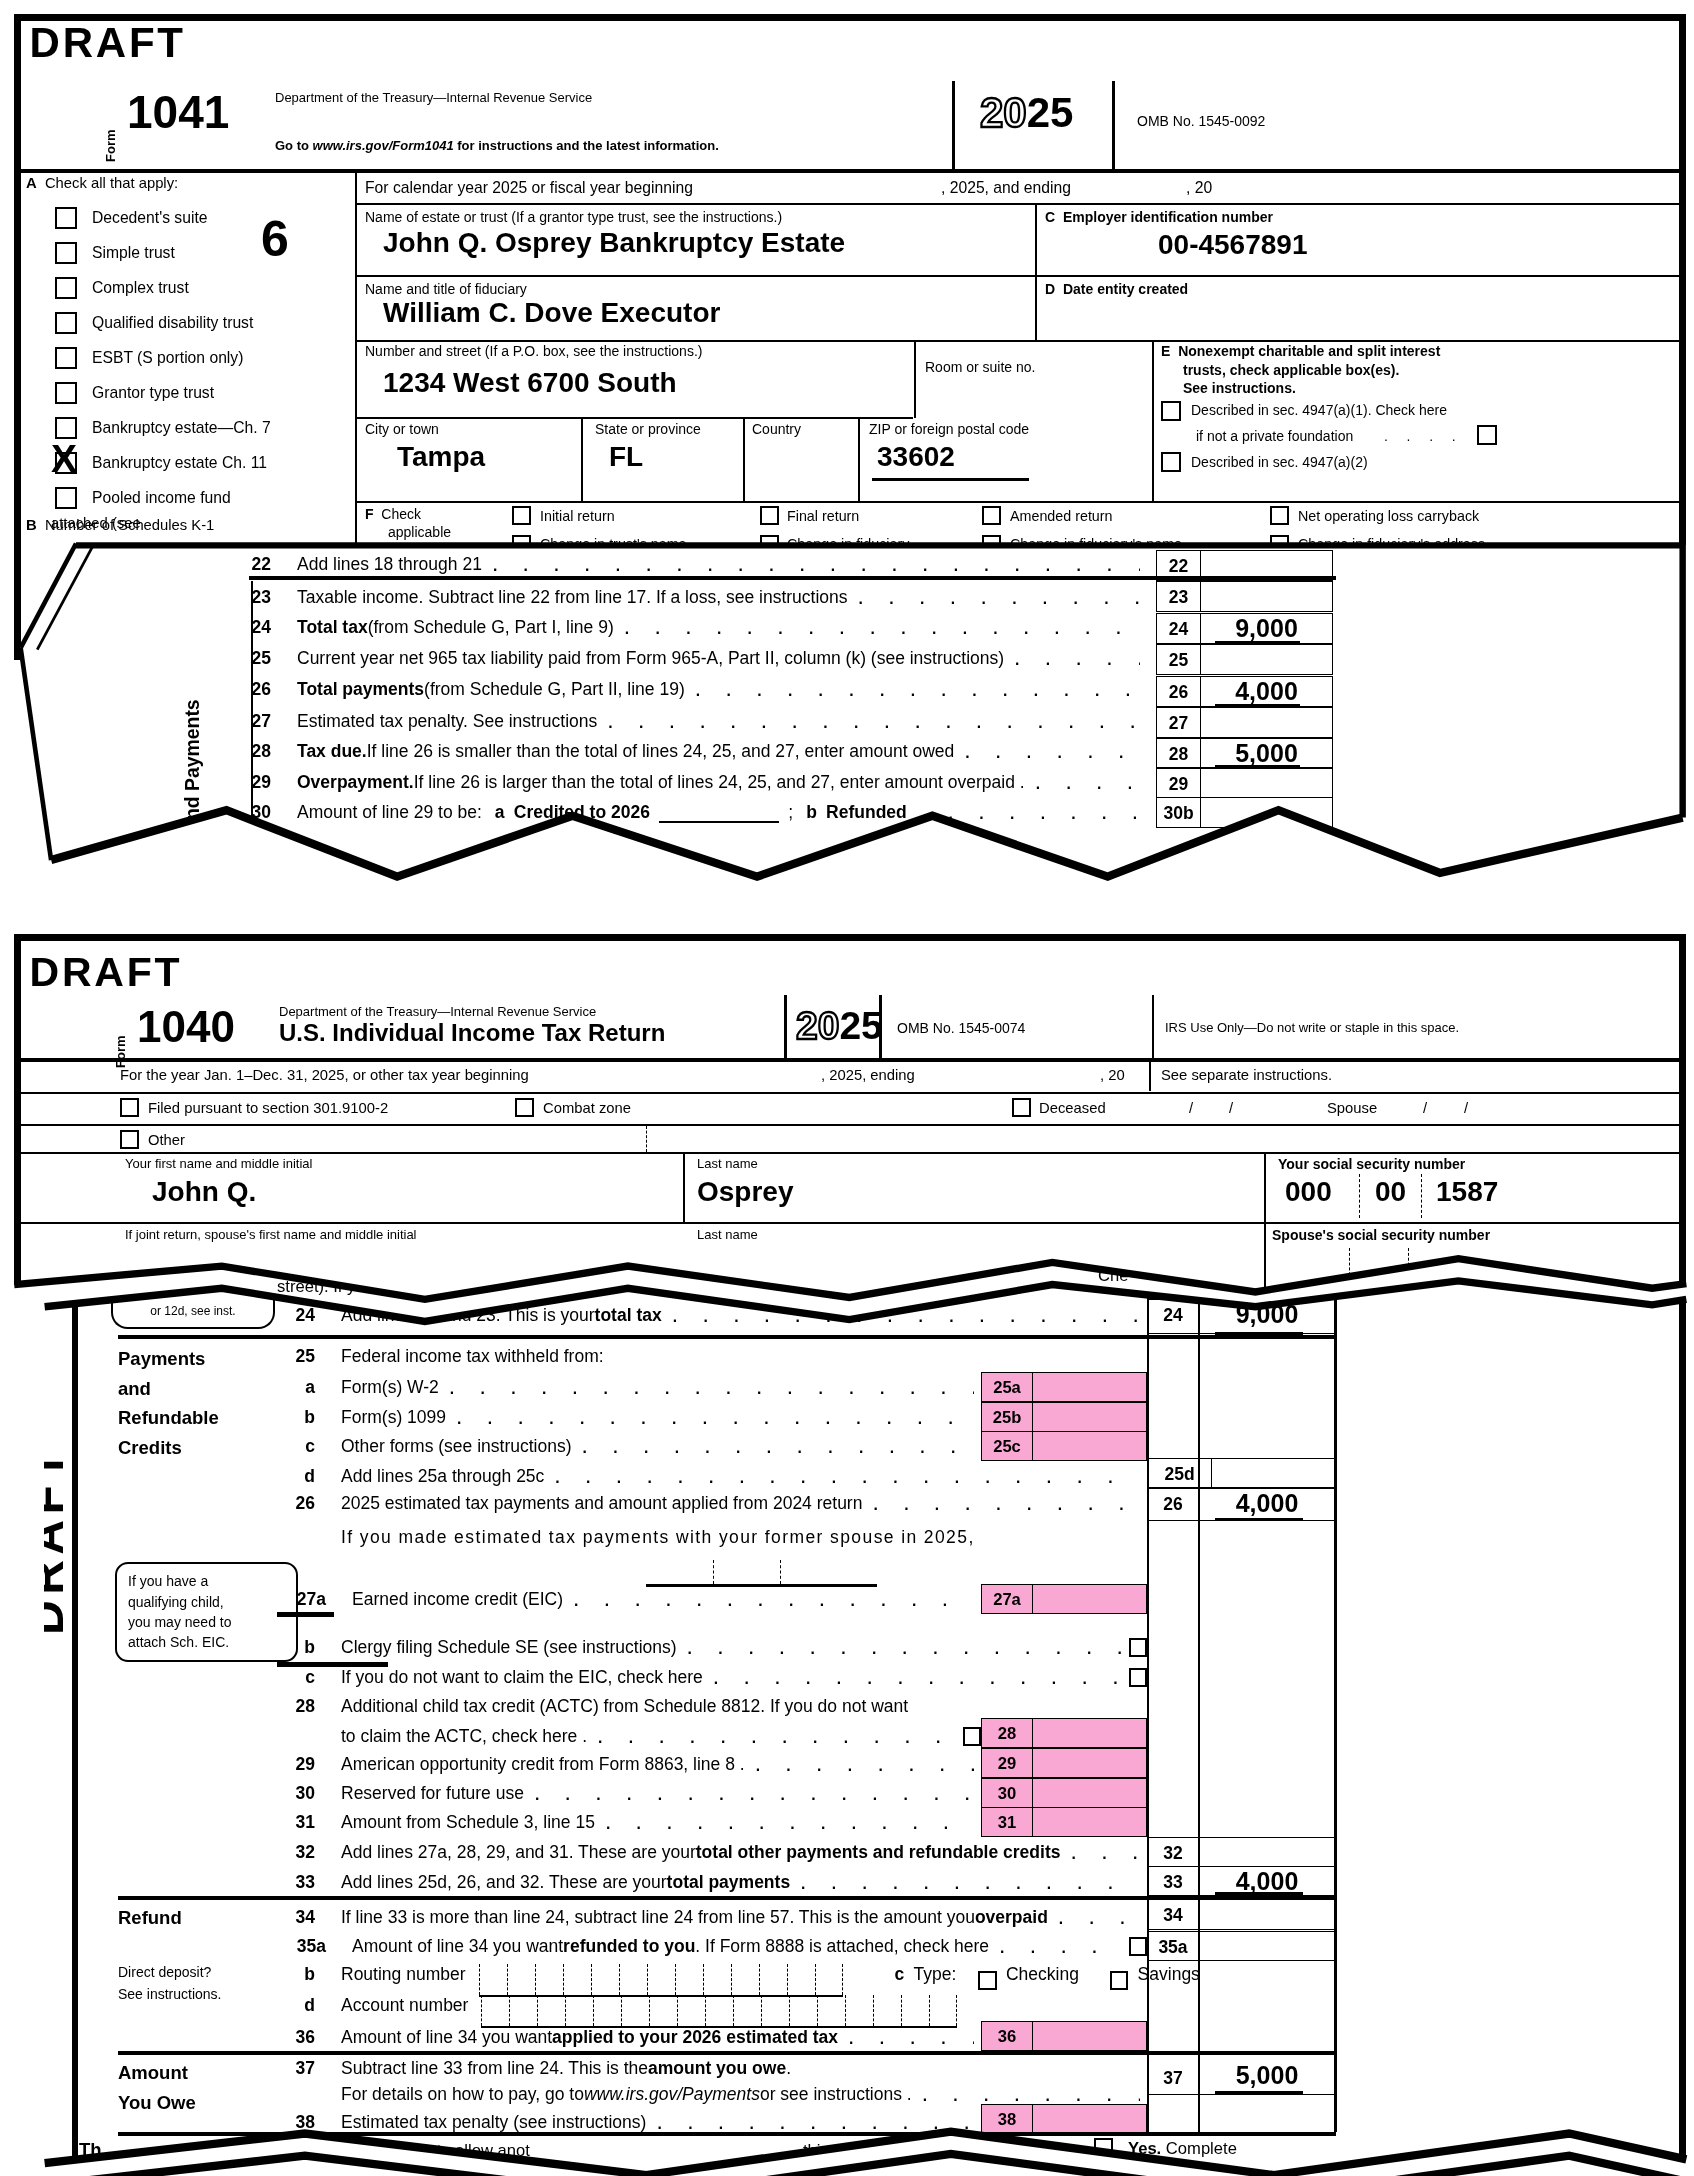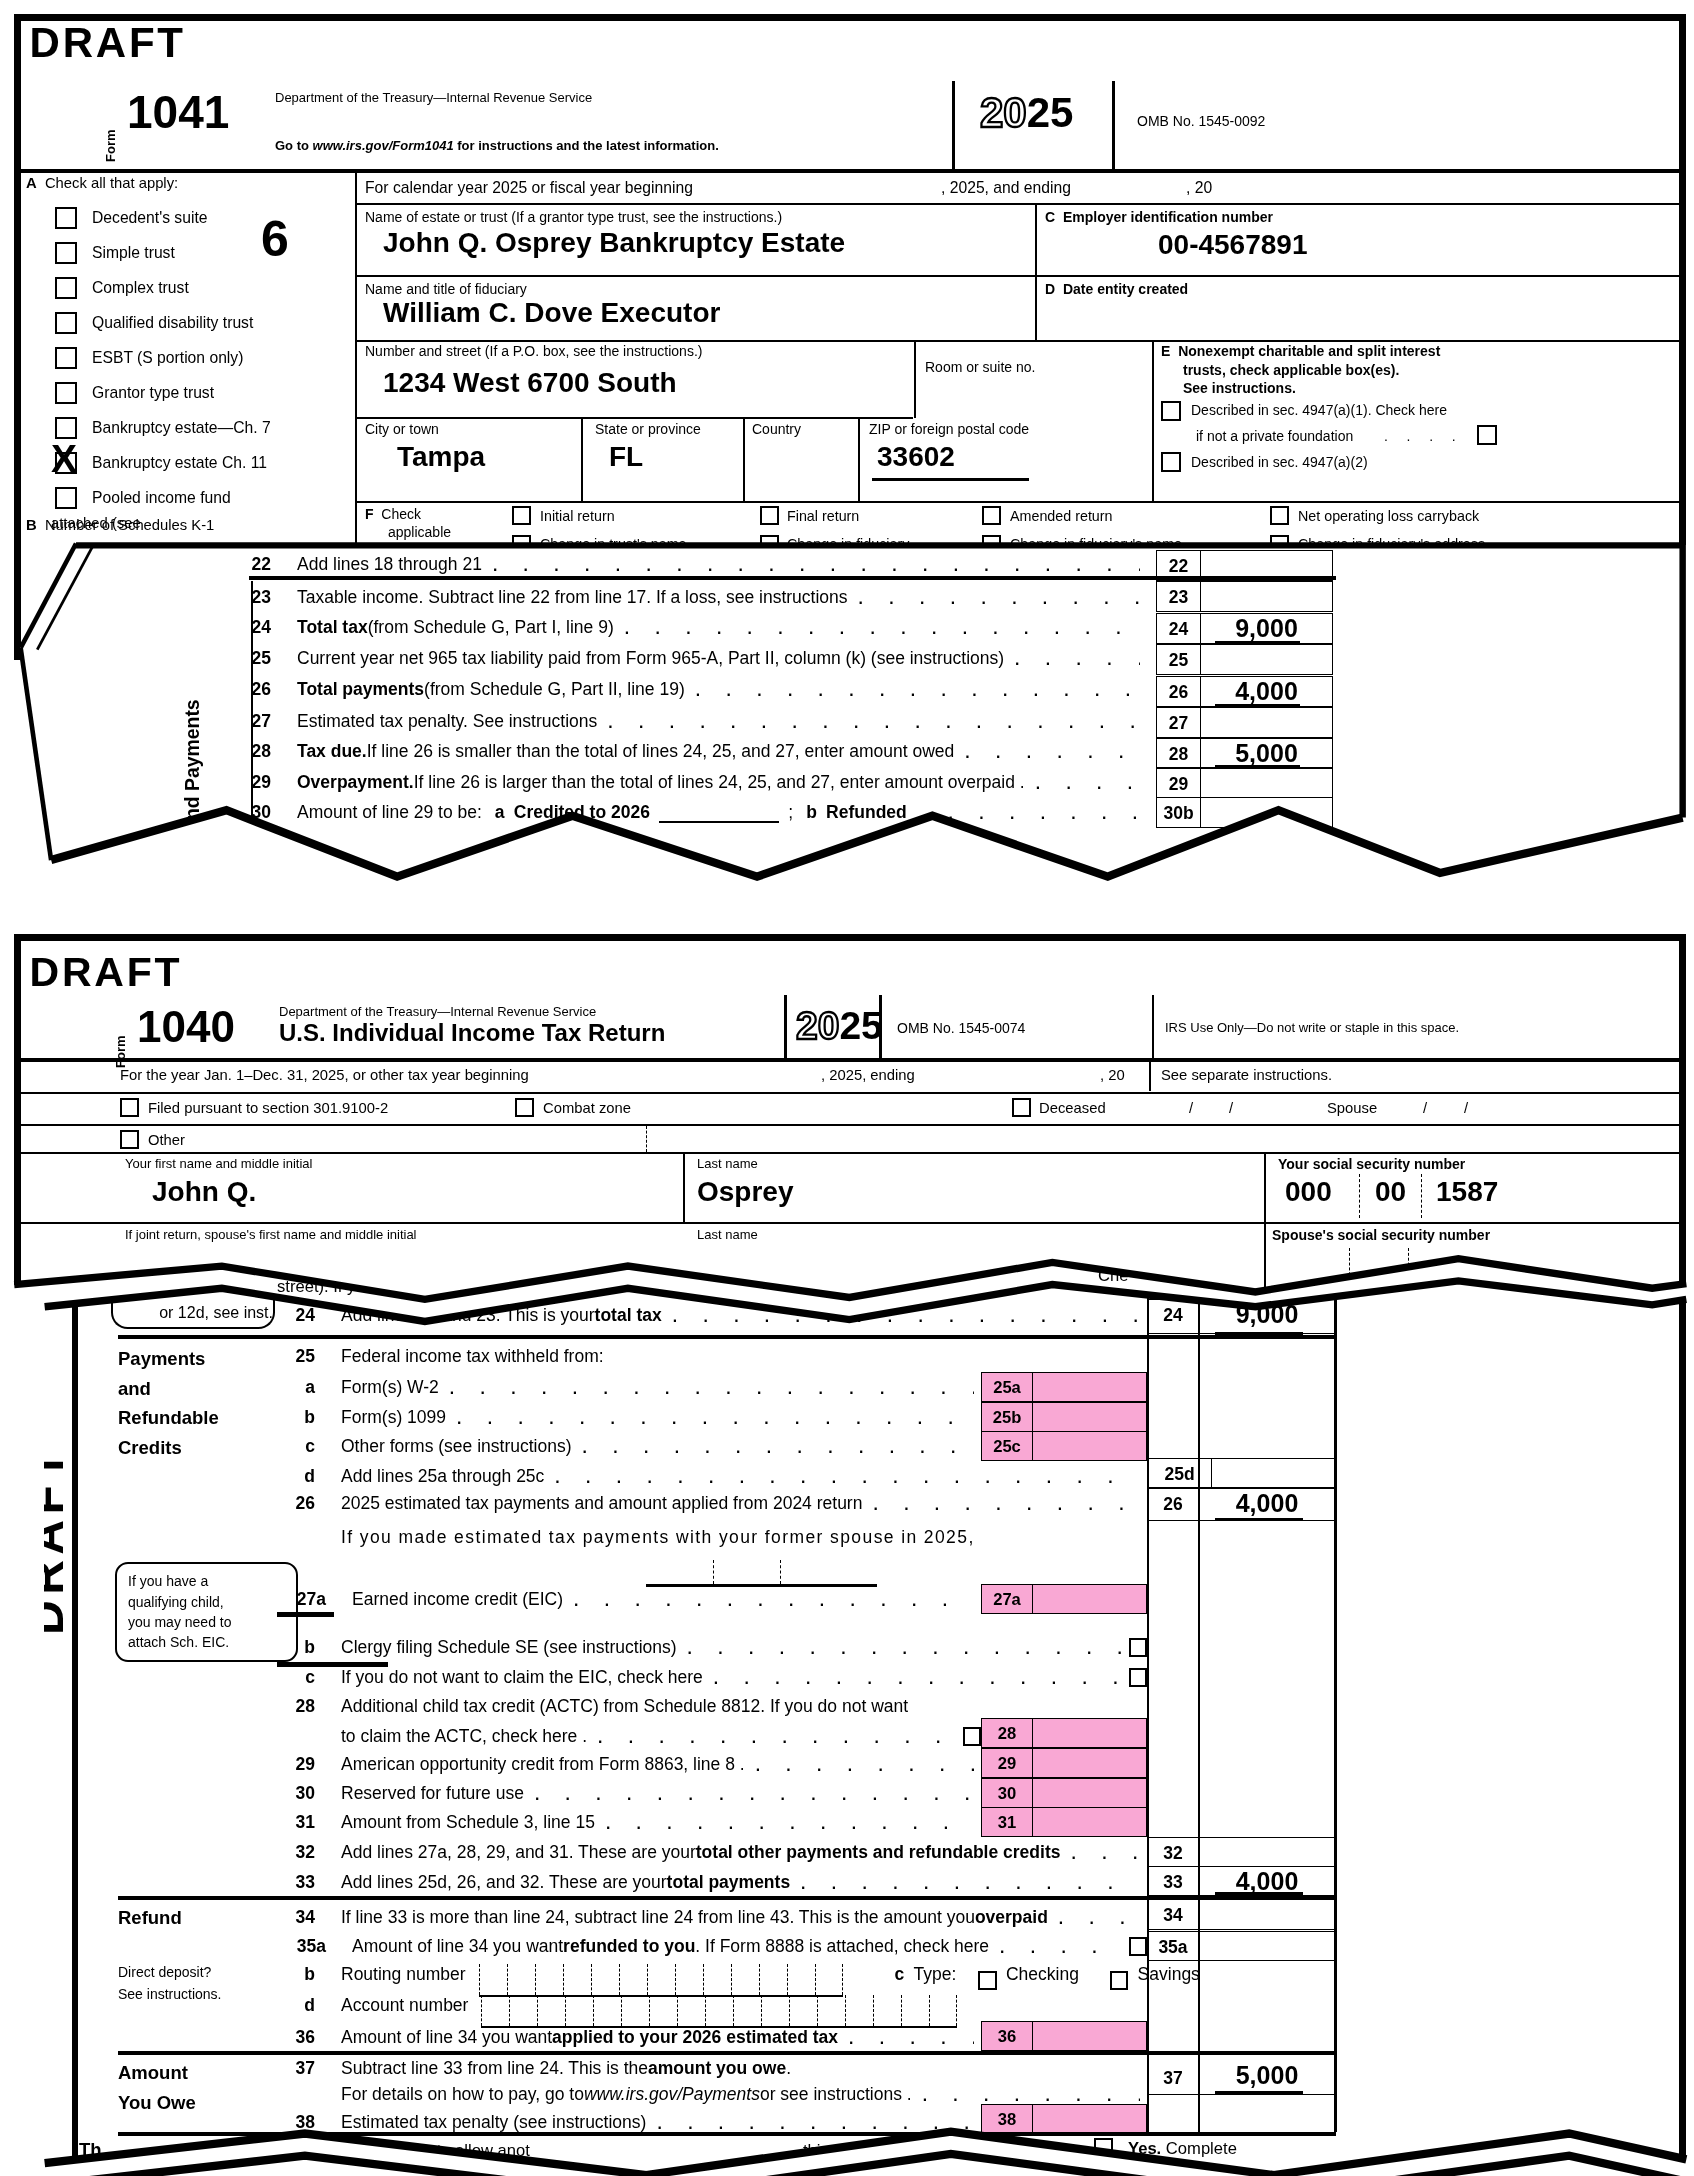--- a/index.html
+++ b/index.html
@@ -27,21 +27,21 @@
   .ocell .amt{flex:1;text-align:center;font-weight:700;font-size:25px}
   .icell{position:absolute;display:flex;border:1.8px solid #000;background:#f9a8d4}
   .icell .no{flex:none;width:51px;text-align:center;font-weight:700;font-size:16.6px;border-right:1.8px solid #000;padding-top:4.6px}
   .icell .sp{flex:1}
   .yr{position:absolute;font-weight:700;white-space:nowrap}
   .yr .o{color:#fff;-webkit-text-stroke:2.3px #000}
   .cells{display:inline-flex;border-bottom:2.8px solid #000;margin-left:13px;align-self:center}
   .cells i{display:block;width:28px;height:31px;border-left:1.8px dashed #000}
   .cells i:last-child{border-right:1.8px dashed #000}
   .callout{position:absolute;border:2.8px solid #000;border-radius:13px;font-size:14px;line-height:1.45;padding:7.4px 0 7.4px 11px;width:183px;background:#fff}
-  .bubble{position:absolute;border:2.3px solid #000;border-top:none;border-radius:0 0 16.6px 16.6px;font-size:16px;text-align:right;padding-top:5.5px}
+  .bubble{position:absolute;border:2.3px solid #000;border-top:none;border-radius:0 0 16.6px 16.6px;font-size:12px;text-align:center;padding-top:5.5px}
   .sect{position:absolute;font-weight:700;font-size:18.5px;line-height:29.5px;white-space:nowrap}
   .frag{position:absolute;font-size:16.6px;white-space:nowrap}
   svg.ol{position:absolute;inset:0;pointer-events:none;z-index:6}
   .z0{z-index:0}.z1{z-index:1}.z2{z-index:2}.z3{z-index:3}
   .uline{display:inline-block;width:120px;border-bottom:2.3px solid #000;align-self:center;height:20px;margin:0 9.2px}
 </style>
 </head>
 <body>
 
 <div id="canvas">
@@ -499,21 +499,21 @@
     <div class="ocell" style="left:1147px;top:1866px;width:189px;height:29.5px">
         <span class="no" style="width:51px">33</span>
         <span class="amt">4,000</span>
       </div>
     <div class="bar" style="left:1215px;top:1892px;width:88px;height:2.8px"></div>
     <div class="bar" style="left:118px;top:1896px;width:1218px;height:3.7px"></div>
 
     <div class="sect" style="left:118px;top:1903px">Refund</div>
     <div class="frow" style="left:295px;top:1907px;width:852px">
         <span class="lno" style="width:46px">34</span>
-        <span>If line 33 is more than line 24, subtract line 24 from line 43. This is the amount you </span>
+        <span>If line 33 is more than line 24, subtract line 24 from line 57. This is the amount you </span>
         <span class="b">overpaid</span>
         <span class="dots">. . . . . . . . . . . . . . . . . . . . . . . . . . . . . . . . . . . . . . . . . . . . . . . . . .</span>
       </div>
     <div class="ocell" style="left:1147px;top:1899px;width:189px;height:31px">
         <span class="no" style="width:51px">34</span>
         <span class="amt"></span>
       </div>
     <div class="frow" style="left:295px;top:1936px;width:852px">
         <span class="lno" style="width:57px">35a</span>
         <span>Amount of line 34 you want </span>

